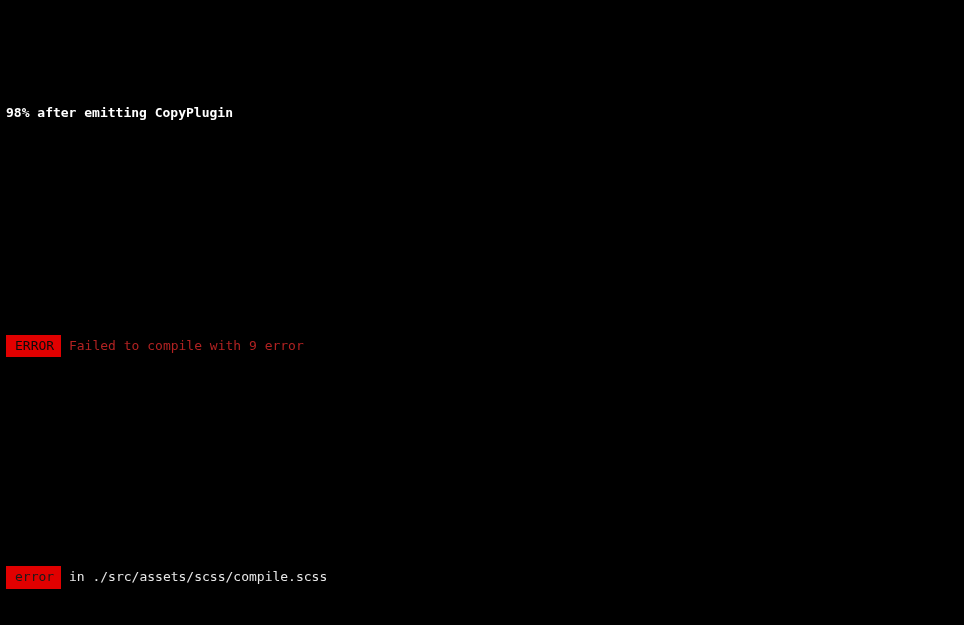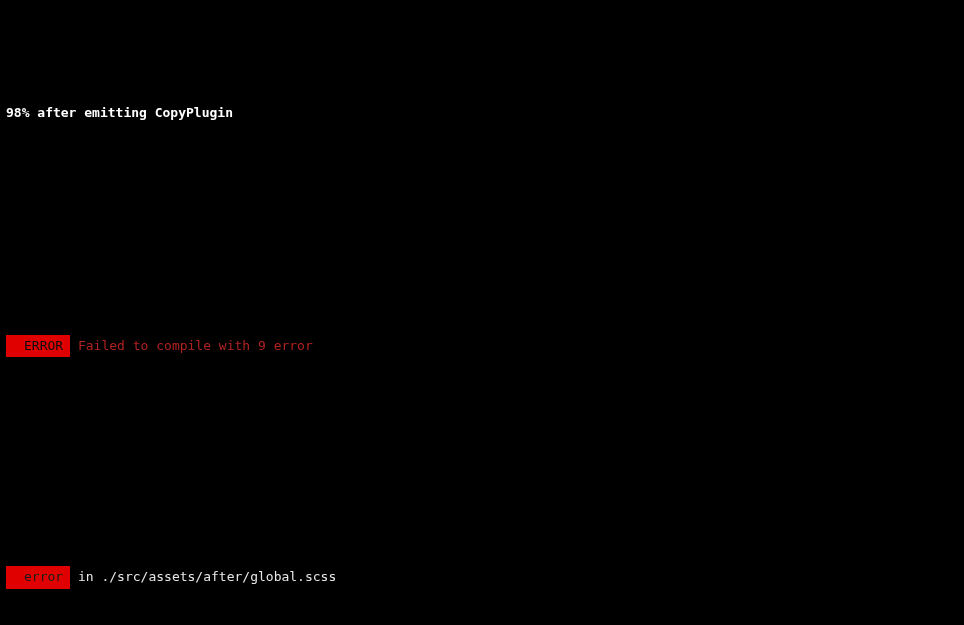--- a/index.html
+++ b/index.html
@@ -43,21 +43,21 @@
 
   
   .c-white      { color: #e8e8e8; }
   .c-bold-white { color: #ffffff; font-weight: bold; }
   .c-gray       { color: #cccccc; }
   .c-red-dim    { color: #b22222; }
 
   
   .badge {
     display: inline-block;
-    padding: 1px 7px 2px 18px;
+    padding: 1px 7px 2px 9px;
     font-weight: normal;
     letter-spacing: 0px;
   }
   .badge-error-black {
     background: #e10000;
     color: #0b0b0b;
   }
   .badge-error-lower {
     background: #e10000;
     color: #1a1a1a;
@@ -75,21 +75,21 @@
     <span class="row blank"> </span>
     <span class="row blank"> </span>
 
     
     <span class="row"><span class="badge badge-error-black">ERROR</span><span class="c-gray"> </span><span class="c-red-dim">Failed to compile with 9 error</span></span>
 
     <span class="row blank"> </span>
     <span class="row blank"> </span>
 
     
-    <span class="row"><span class="badge badge-error-lower">error</span><span> </span><span class="c-white">in ./src/assets/after/global.scss</span></span>
+    <span class="row"><span class="badge badge-error-lower">error</span><span> </span><span class="c-white">in ./src/assets/scss/compile.scss</span></span>
 
     
     
 
     
     
     
     
 
     

